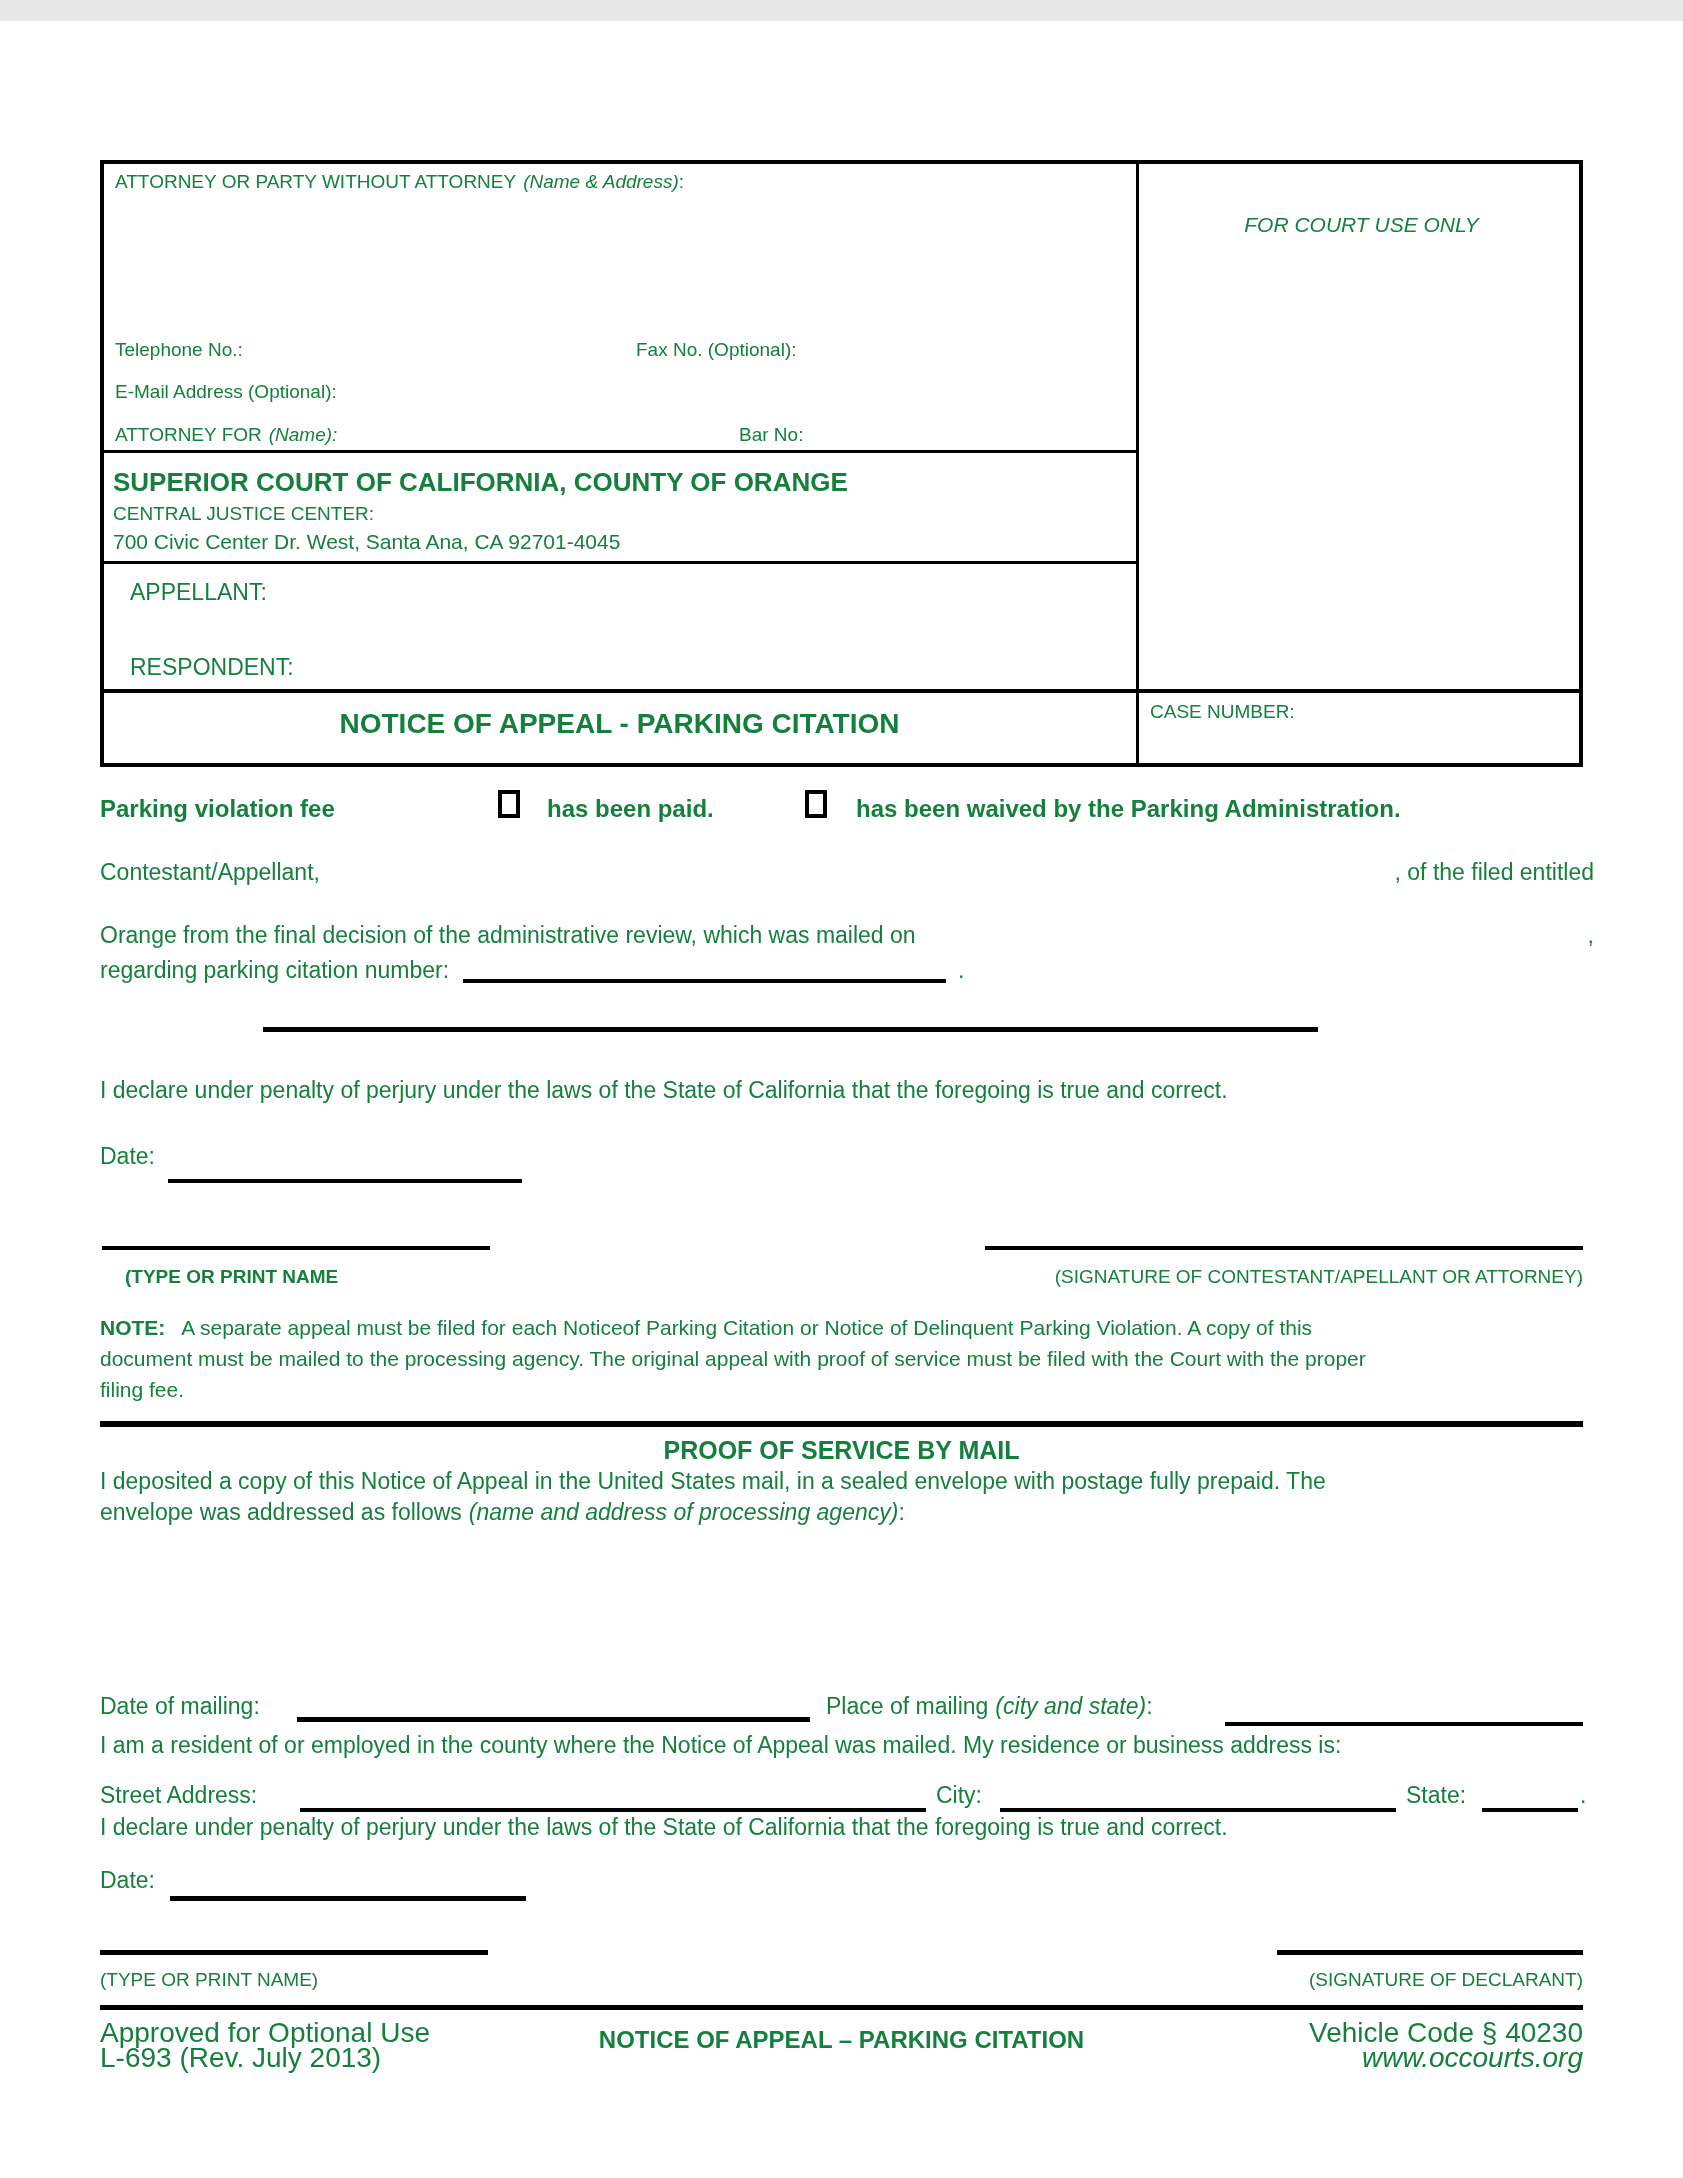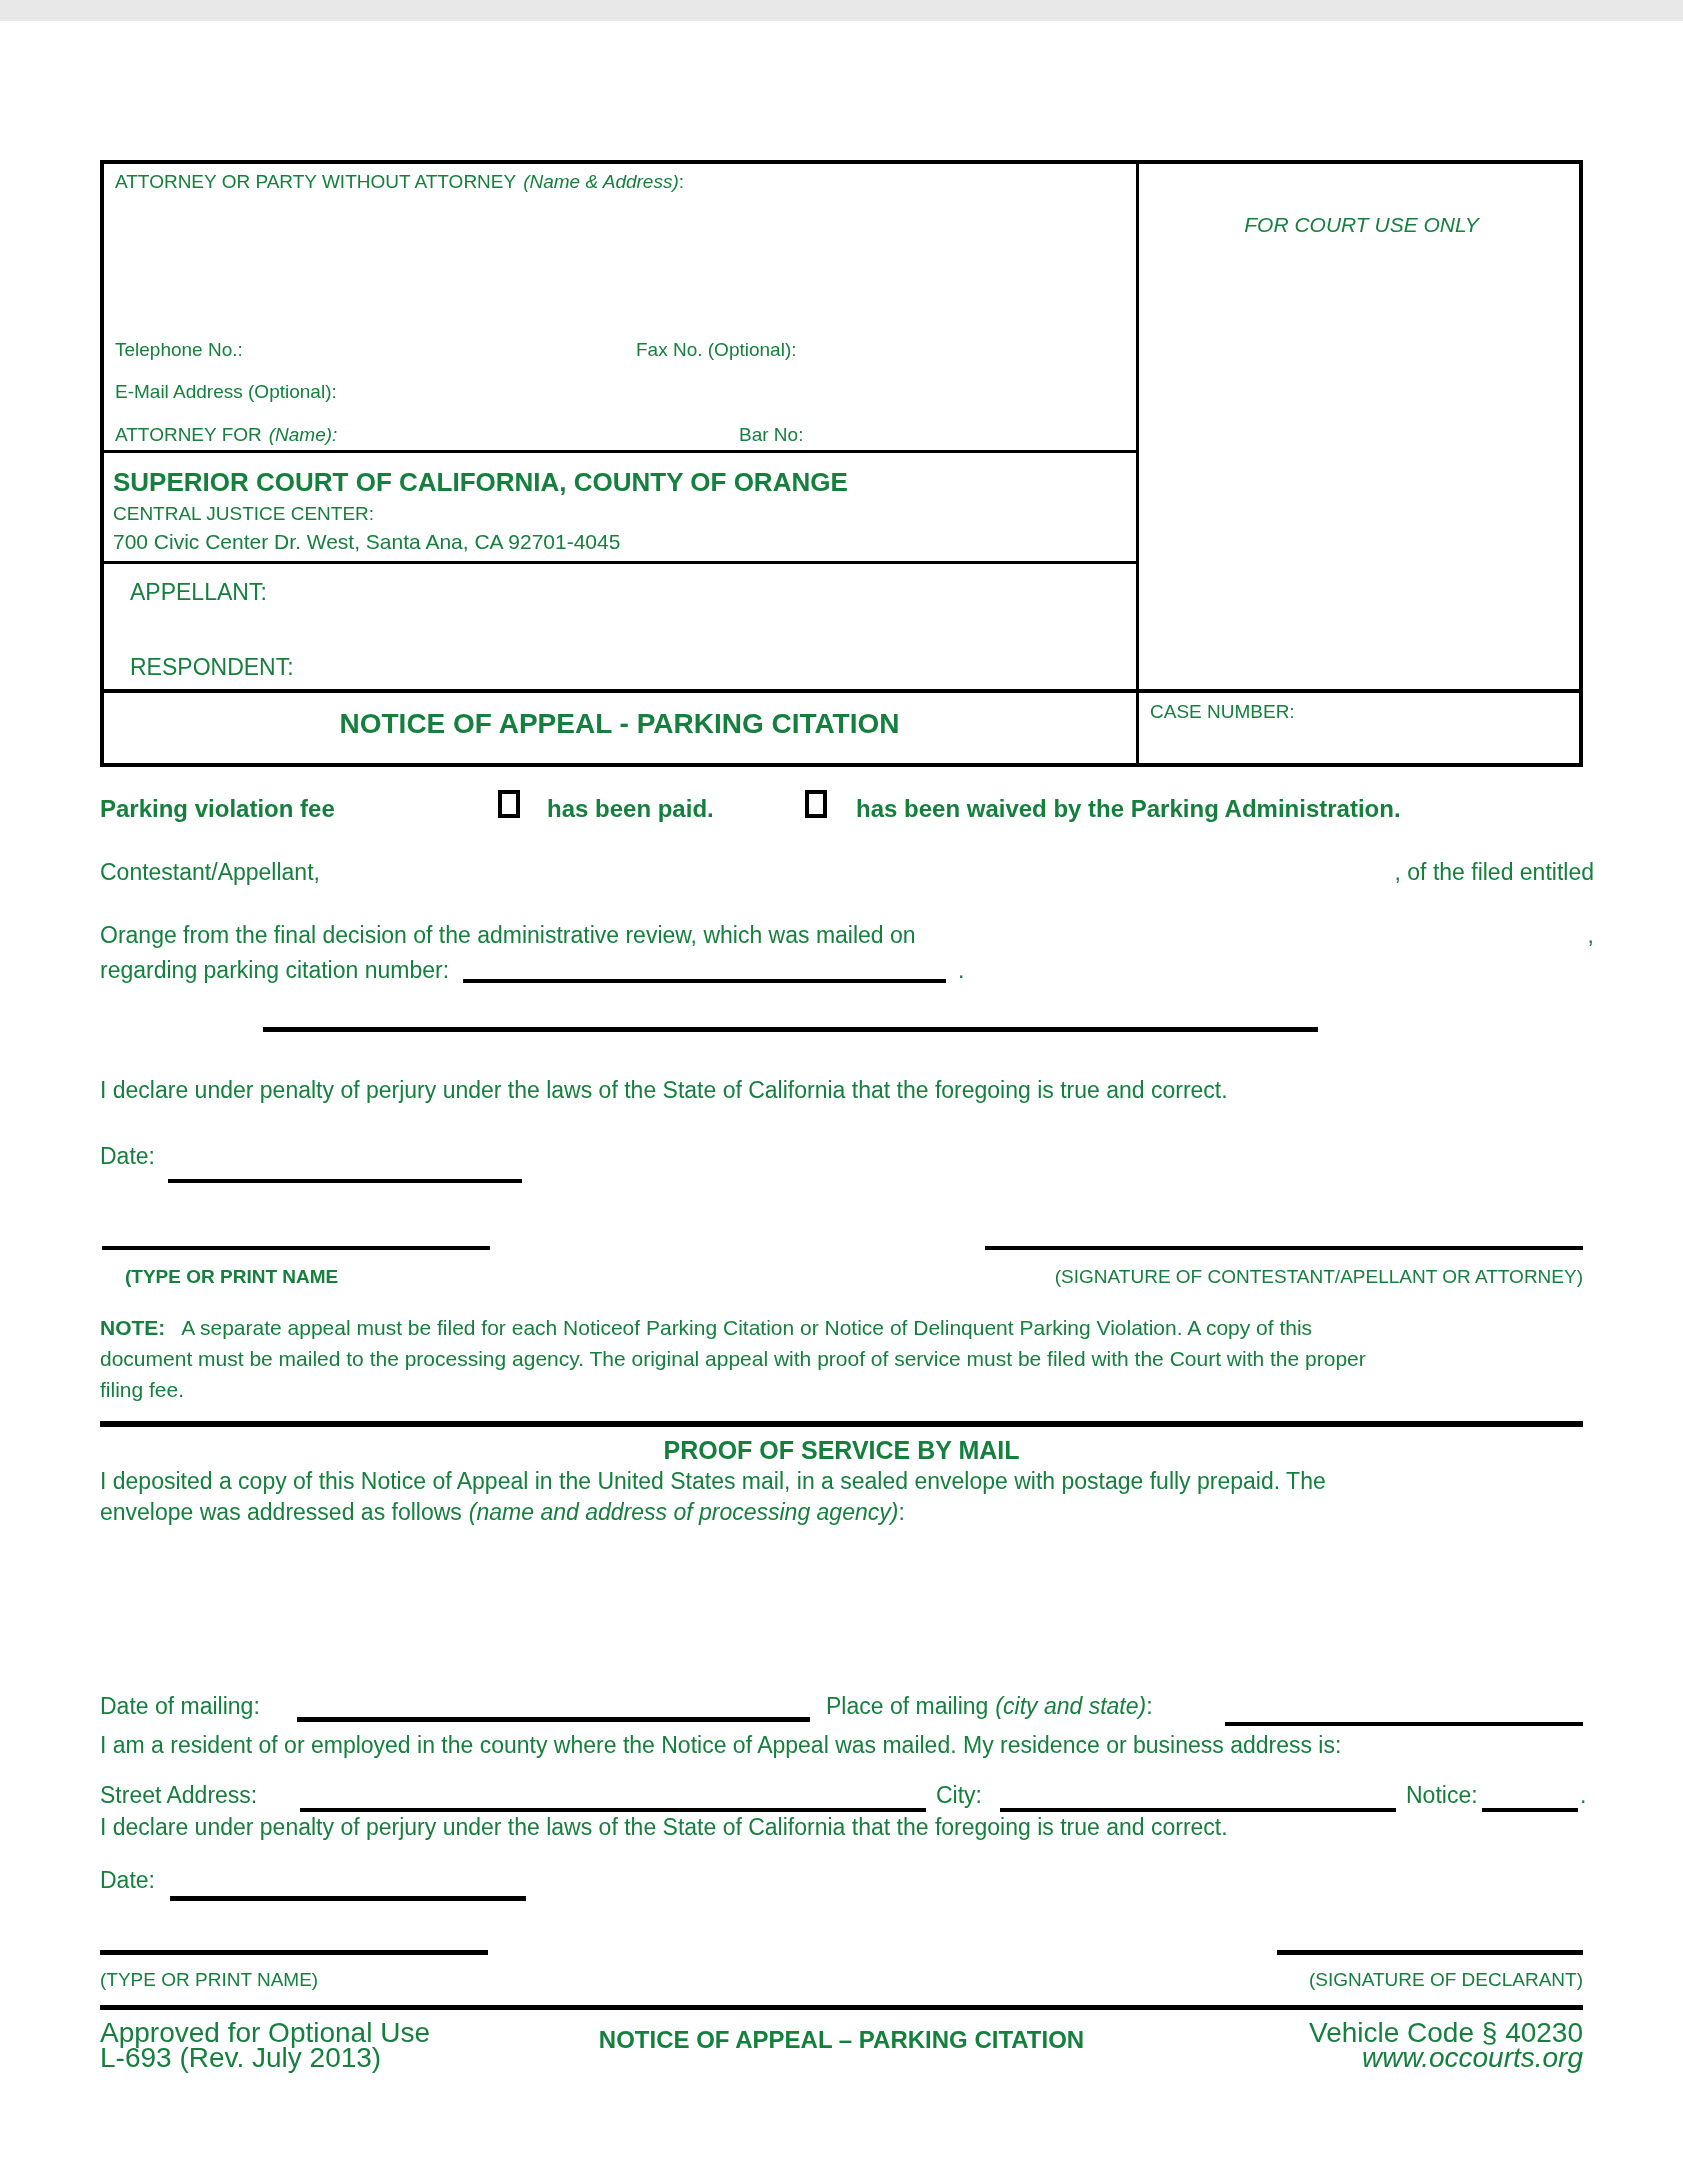--- a/index.html
+++ b/index.html
@@ -112,21 +112,21 @@
     <span>Place of mailing</span><span class="i hint">(city and state)</span><span>:</span>
   </div>
   <div class="hline" style="left:1225px;top:1701px;width:358px;height:4px;"></div>
 
   <div class="abs t23" style="left:100px;top:1710px;">I am a resident of or employed in the county where the Notice of Appeal was mailed. My residence or business address is:</div>
 
   <div class="abs t23" style="left:100px;top:1760px;">Street Address:</div>
   <div class="hline" style="left:300px;top:1787px;width:626px;height:4px;"></div>
   <div class="abs t23" style="left:936px;top:1760px;">City:</div>
   <div class="hline" style="left:1000px;top:1787px;width:396px;height:4px;"></div>
-  <div class="abs t23" style="left:1406px;top:1760px;">Notice:</div>
+  <div class="abs t23" style="left:1406px;top:1760px;">State:</div>
   <div class="hline" style="left:1482px;top:1787px;width:96px;height:4px;"></div>
   <div class="abs t23" style="left:1580px;top:1760px;">.</div>
 
   <div class="abs t23" style="left:100px;top:1792px;">I declare under penalty of perjury under the laws of the State of California that the foregoing is true and correct.</div>
 
   <div class="abs t23" style="left:100px;top:1845px;">Date:</div>
   <div class="hline" style="left:170px;top:1875px;width:356px;height:5px;"></div>
 
   <div class="hline" style="left:100px;top:1929px;width:388px;height:5px;"></div>
   <div class="hline" style="left:1277px;top:1929px;width:306px;height:5px;"></div>

